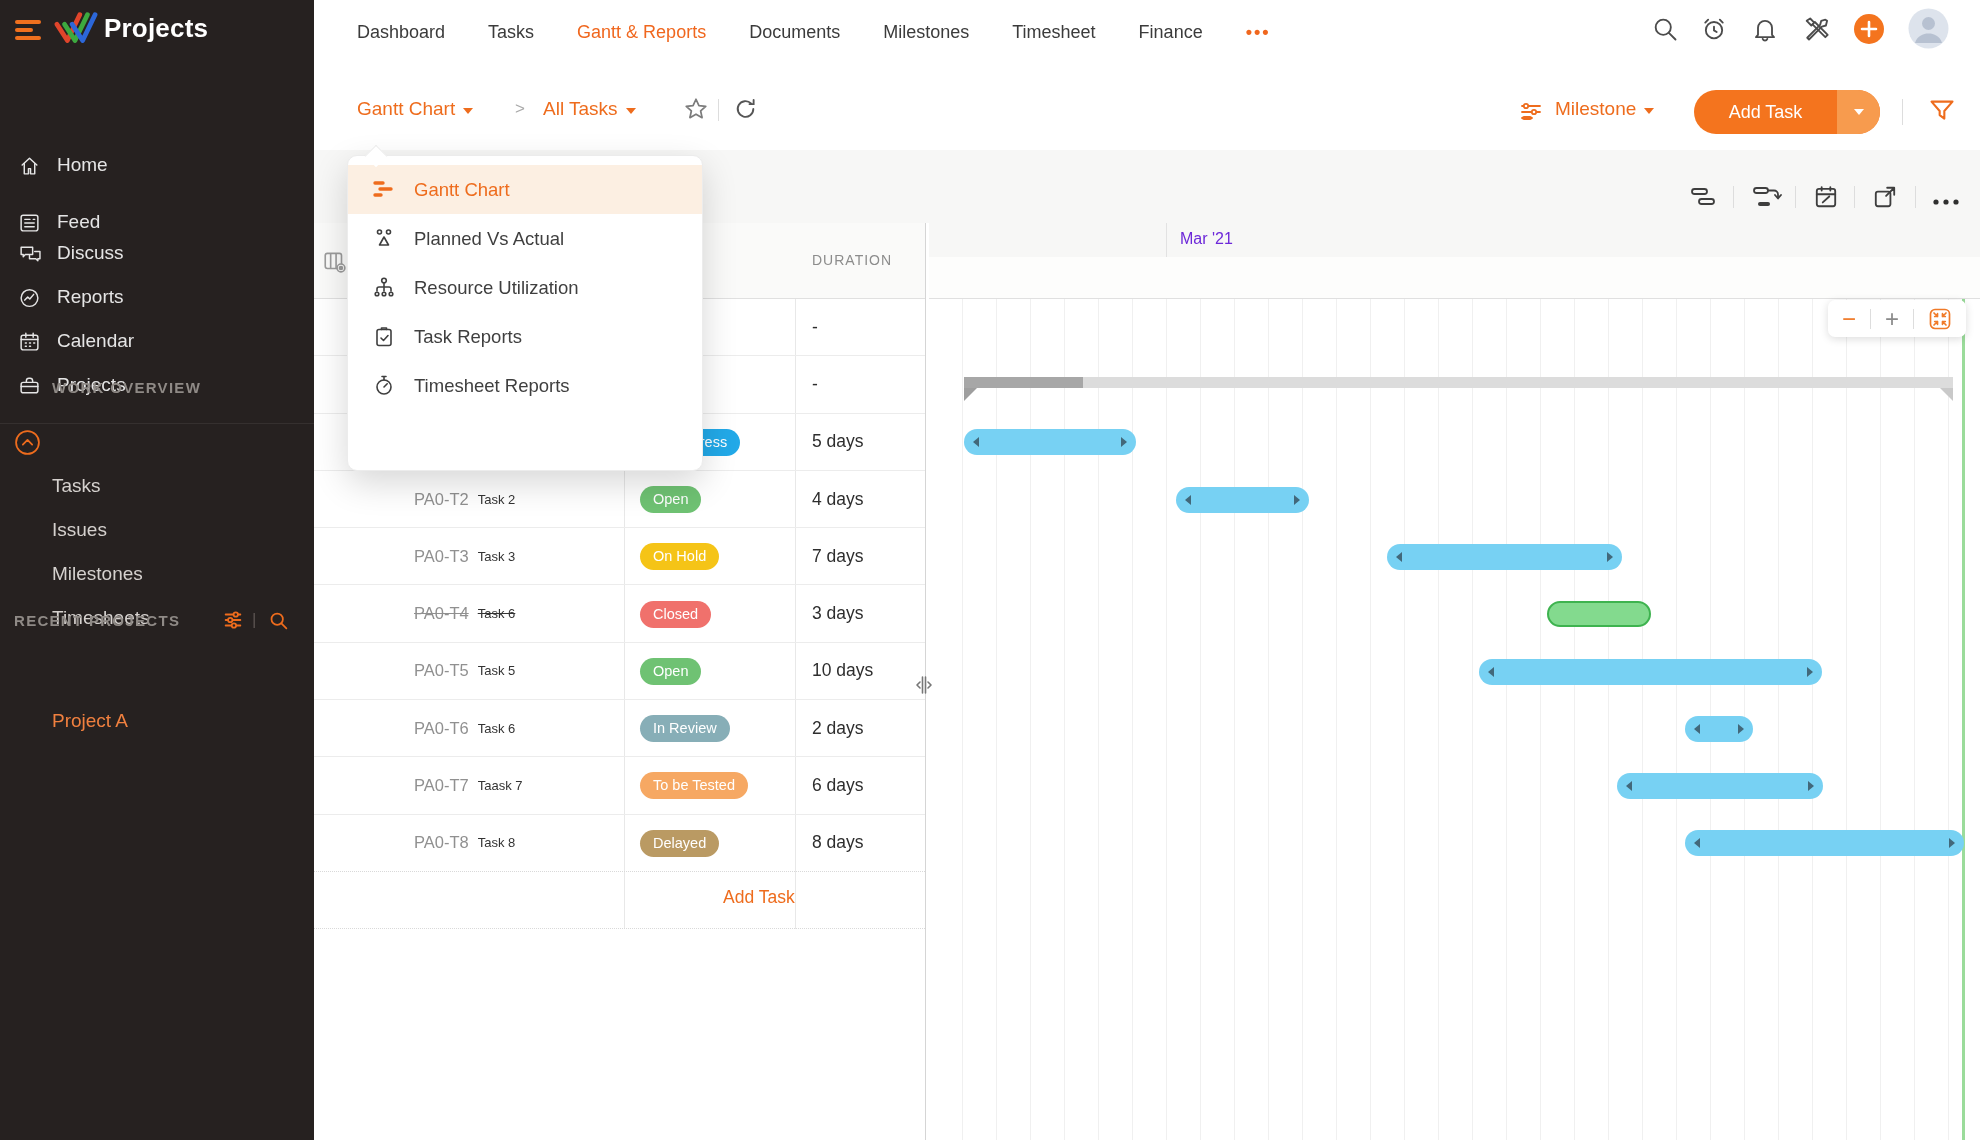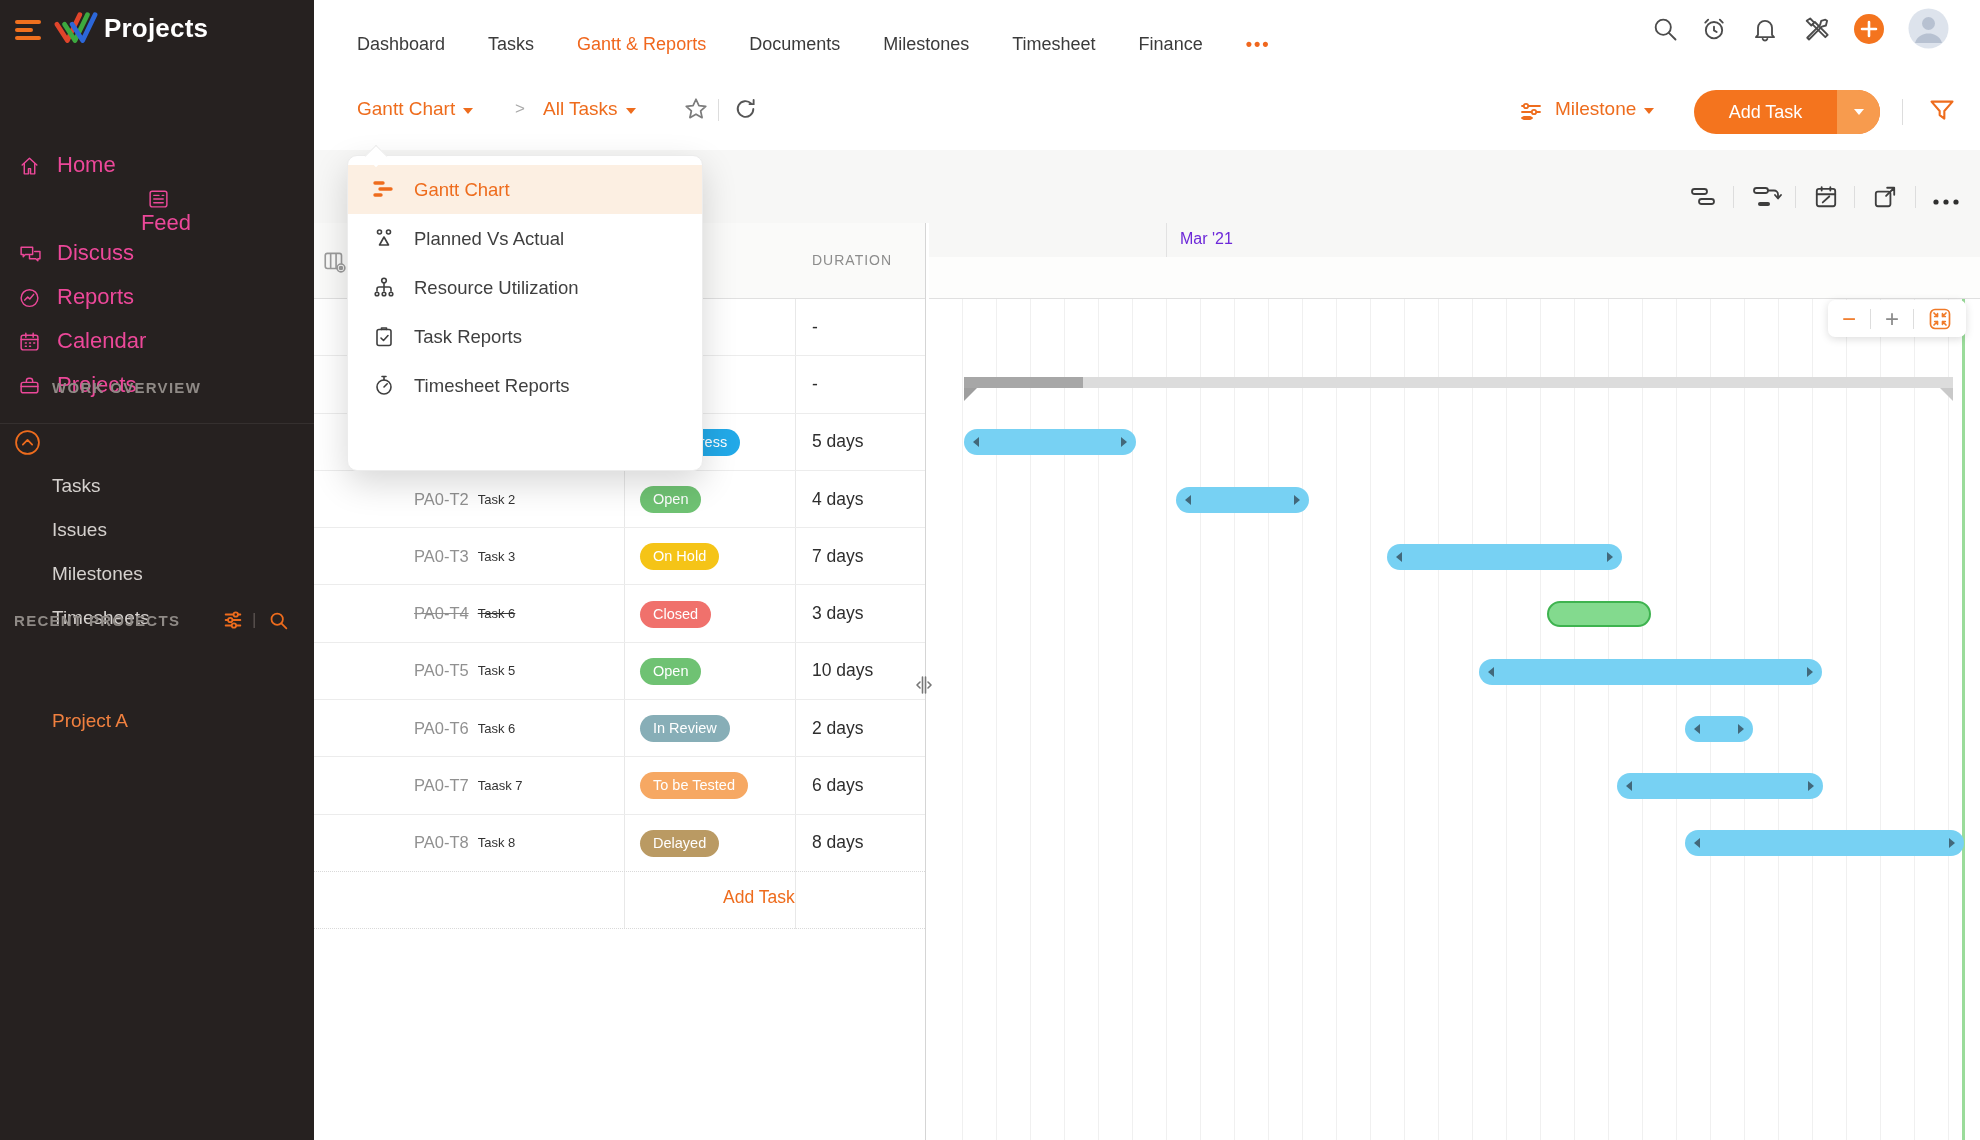--- a/index.html
+++ b/index.html
@@ -5,29 +5,29 @@
   html,body{margin:0;padding:0;}
   body{width:1980px;height:1140px;position:relative;overflow:hidden;background:#fff;
        font-family:"Liberation Sans", sans-serif;-webkit-font-smoothing:antialiased;}
   .abs{position:absolute;}
   
   #brand{left:0;top:0;width:314px;height:57px;background:#262120;z-index:10;}
   #sidebar{left:0;top:57px;width:314px;height:1083px;background:#262120;z-index:10;}
   .burger span{display:block;height:4px;border-radius:2px;background:#f0701e;margin-bottom:4px;}
   #brand-title{left:104px;top:13px;font-size:26px;font-weight:600;color:#fff;letter-spacing:.2px;}
   .side-item{position:absolute;left:0;width:314px;height:44px;display:flex;align-items:center;
-             padding-left:18px;box-sizing:border-box;color:#ec4899;font-size:22px;cursor:pointer;}
+             padding-left:18px;box-sizing:border-box;color:#e5e5e5;font-size:19px;cursor:pointer;}
   .side-item svg{margin-right:16px;flex:0 0 auto;}
   .sec-title{position:absolute;color:#8f8a86;font-size:15px;font-weight:700;letter-spacing:1.3px;}
   .sec-item{position:absolute;left:52px;color:#d5d1ce;font-size:19px;cursor:pointer;}
   #project-a{color:#f0803f;}
   #side-divider{left:0;top:366px;width:314px;height:1px;background:rgba(255,255,255,.07);}
   
   #topwhite{left:314px;top:0;width:1666px;height:150px;background:#fff;}
-  #topnav{left:357px;top:16px;height:57px;display:flex;align-items:center;gap:43px;}
+  #topnav{left:357px;top:4px;height:57px;display:flex;align-items:center;gap:43px;}
   .nav-item{font-size:18px;color:#3b3b3b;cursor:pointer;white-space:nowrap;}
   .nav-item.active{color:#f0671e;}
   #nav-more{color:#f0671e;font-size:18px;letter-spacing:2px;cursor:pointer;font-weight:700;}
   .topicon{position:absolute;top:15px;cursor:pointer;}
   
   .crumb{position:absolute;top:98px;font-size:19px;color:#ee6c1d;cursor:pointer;display:flex;align-items:center;}
   .caret{display:inline-block;width:0;height:0;border-left:5px solid transparent;border-right:5px solid transparent;
          border-top:6px solid #ee6c1d;margin-left:8px;margin-top:3px;}
   .crumb-sep{position:absolute;top:99px;color:#a9a9a9;font-size:17px;}
   #addtask-btn{left:1694px;top:90px;width:186px;height:44px;border-radius:22px;background:#f4741e;
@@ -215,21 +215,21 @@
 </div>
 <div class="abs" id="sidebar">
   <div id="side-main">
       <div class="side-item" style="top: 86px;">
         <svg width="23" height="23" viewBox="0 0 22 22" fill="none" stroke="currentColor" stroke-width="1.4" stroke-linecap="round" stroke-linejoin="round">
           <path d="M4 10.5L11 4l7 6.5"></path>
           <path d="M6 9v10h4v-5h2v5h4V9"></path>
         </svg>
         <span>Home</span>
       </div>
-      <div class="side-item" style="top: 130px; flex-direction: column;">
+      <div class="side-item" style="top: 143px;">
         <svg width="23" height="23" viewBox="0 0 22 22" fill="none" stroke="currentColor" stroke-width="1.4" stroke-linecap="round" stroke-linejoin="round">
           <rect x="3" y="4" width="16" height="15" rx="2"></rect>
           <path d="M6.5 8h5M6.5 11.5h9M6.5 15h9"></path>
           <path d="M14.5 8h1.5"></path>
         </svg>
         <span>Feed</span>
       </div>
       <div class="side-item" style="top: 174px;">
         <svg width="23" height="23" viewBox="0 0 22 22" fill="none" stroke="currentColor" stroke-width="1.4" stroke-linecap="round" stroke-linejoin="round">
           <path d="M3 5h11v7H7l-2 2v-2H3z"></path>

